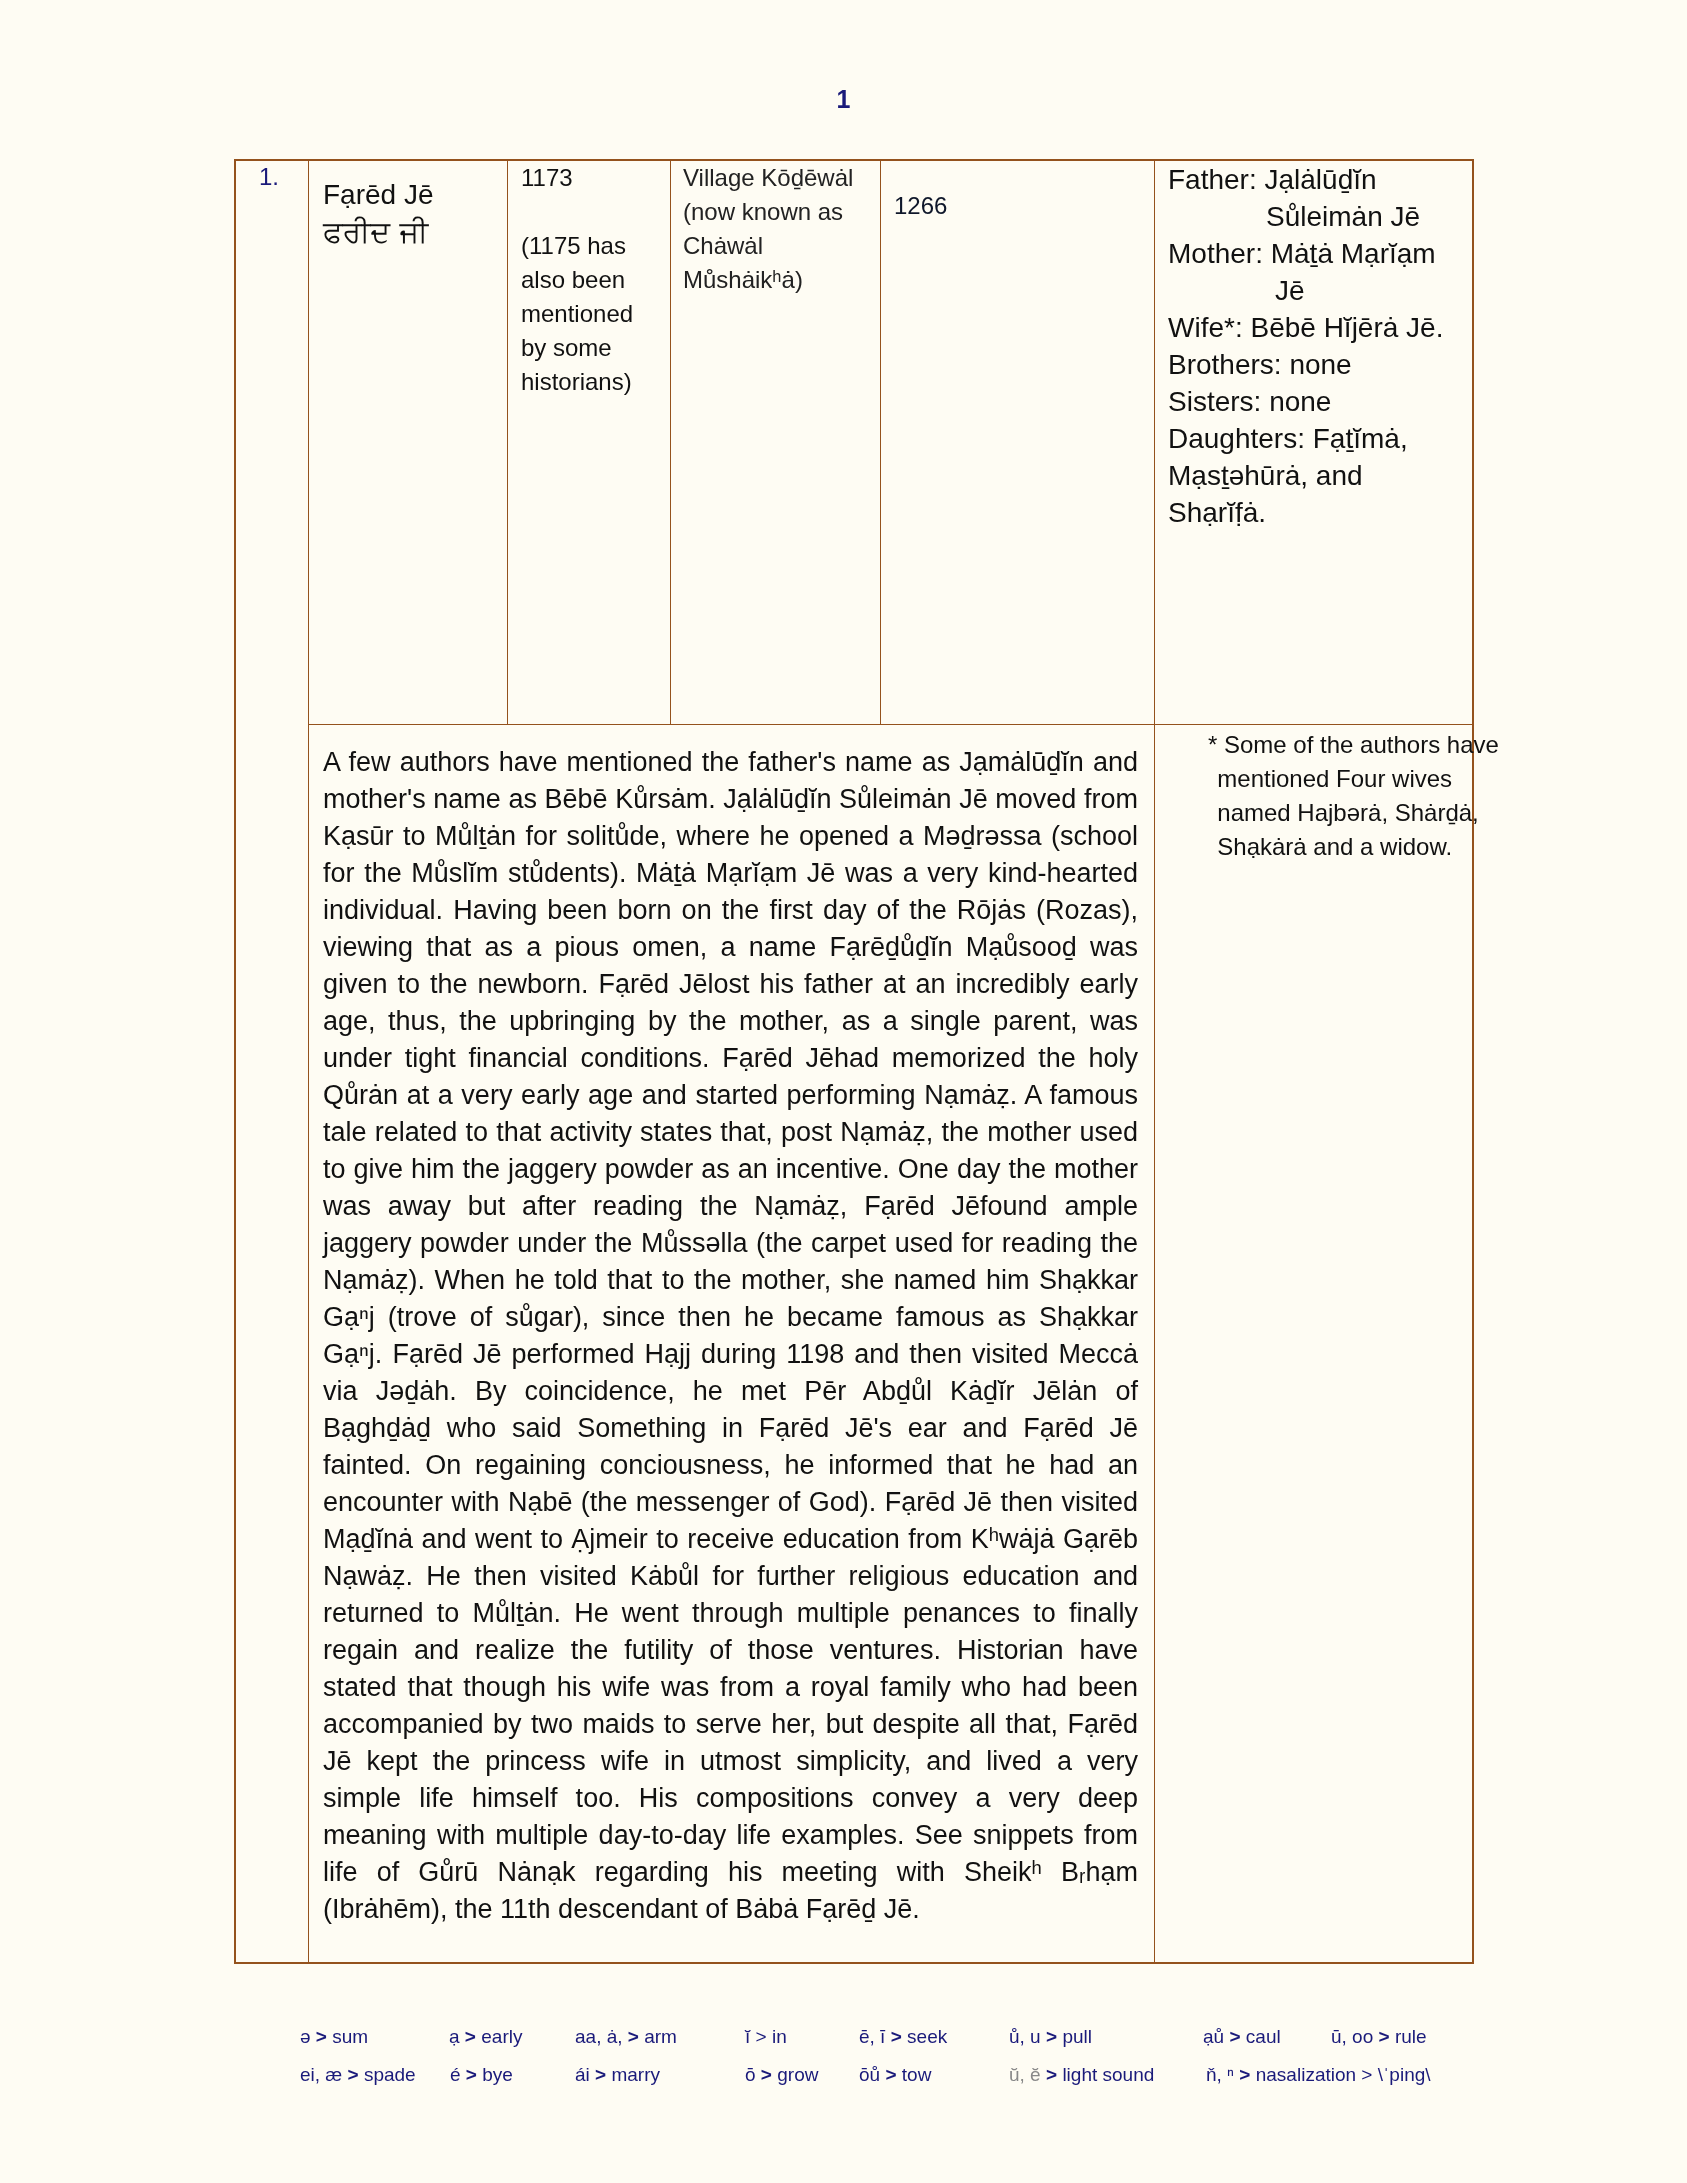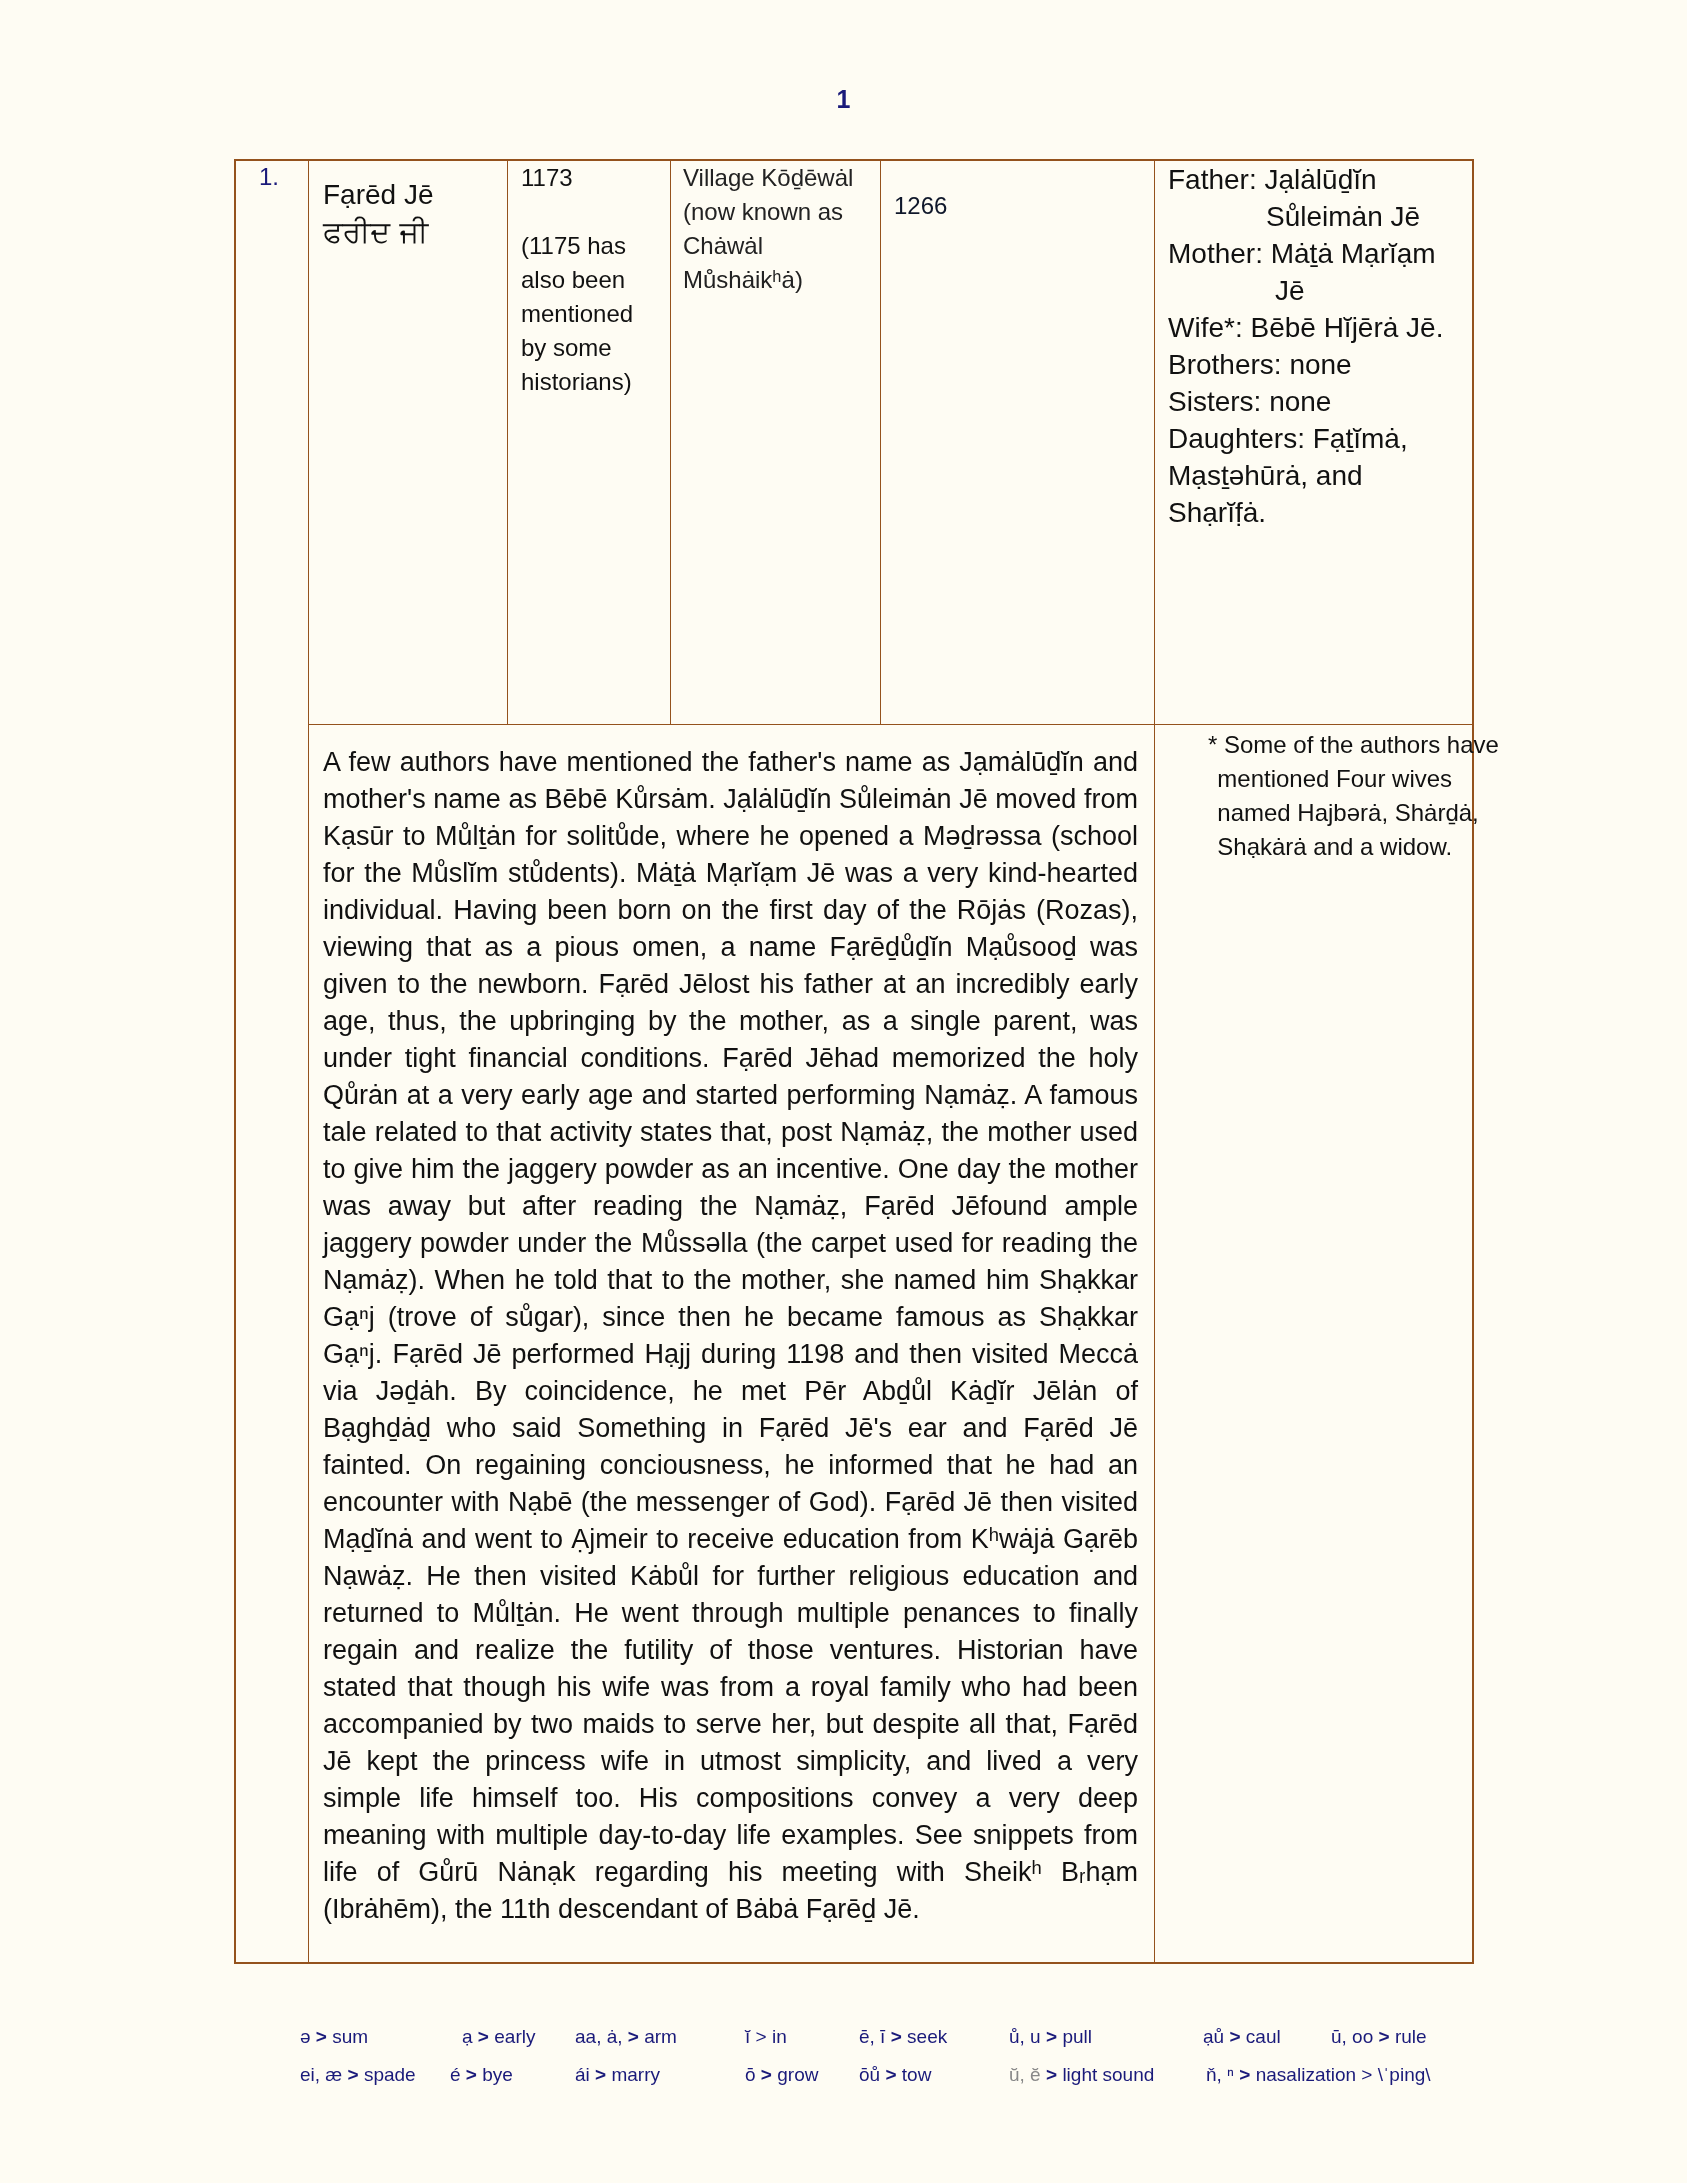--- a/index.html
+++ b/index.html
@@ -78,21 +78,21 @@
 
 <div class="cell para" style="left:323px; top:744px; width:815px;">A few authors have mentioned the father's name as Jạmȧlūḏĭn and mother's name as Bēbē Kůrsȧm. Jạlȧlūḏĭn Sůleimȧn Jē moved from Kạsūr to Můlṯȧn for solitůde, where he opened a Məḏrəssa (school for the Můslĭm stůdents). Mȧṯȧ Mạrĭạm Jē was a very kind-hearted individual. Having been born on the first day of the Rōjȧs (Rozas), viewing that as a pious omen, a name Fạrēḏůḏĭn Mạůsooḏ was given to the newborn. Fạrēd Jēlost his father at an incredibly early age, thus, the upbringing by the mother, as a single parent, was under tight financial conditions. Fạrēd Jēhad memorized the holy Qůrȧn at a very early age and started performing  Nạmȧẓ. A famous tale related to that activity states that, post Nạmȧẓ, the mother used to give him the jaggery powder as an incentive. One day the mother was away but after reading the Nạmȧẓ, Fạrēd Jēfound ample jaggery powder under the Můssəlla (the carpet used for reading the Nạmȧẓ). When he told that to the mother, she named him Shạkkar Gạⁿj (trove of sůgar), since then he became famous as Shạkkar Gạⁿj.  Fạrēd Jē performed Hạjj during 1198 and then visited Meccȧ via Jəḏȧh. By coincidence, he met Pēr Abḏůl Kȧḏĭr Jēlȧn of Bạghḏȧḏ who said Something in Fạrēd Jē's ear and Fạrēd Jē fainted. On regaining conciousness, he informed that he had an encounter with Nạbē (the messenger of God). Fạrēd Jē then visited Mạḏĭnȧ and went to Ạjmeir to receive education from Kʰwȧjȧ Gạrēb Nạwȧẓ. He then visited Kȧbůl for further religious education and returned to Můlṯȧn. He went through multiple penances to finally regain and realize the futility of those ventures. Historian have stated that though his wife was from a royal family who had been accompanied by two maids to serve her, but despite all that, Fạrēd Jē kept the princess wife in utmost simplicity, and lived a very simple life himself too. His compositions convey a very deep meaning with multiple day-to-day life examples. See snippets from life of Gůrū Nȧnạk regarding his meeting with Sheikʰ Bᵣhạm (Ibrȧhēm), the 11th descendant of Bȧbȧ Fạrēḏ Jē.</div>
 
 <div class="cell notes" style="left:1168px; top:728px; width:291px;">
   <p>* Some of the authors have mentioned Four wives named Hajbərȧ, Shȧrḏȧ, Shạkȧrȧ and a widow.</p>
   <div style="height:67px;"></div>
 </div>
 
 <div class="legend" style="left:300px; top:2026px;">
   <span style="position:absolute; left:0;"><span>ə</span> <b>&gt;</b> <span>sum</span></span>
-  <span style="position:absolute; left:162px;"><span>ạ</span> <b>&gt;</b> <span>early</span></span>
+  <span style="position:absolute; left:149px;"><span>ạ</span> <b>&gt;</b> <span>early</span></span>
   <span style="position:absolute; left:275px;"><span>aa, ȧ,</span> <b>&gt;</b> <span>arm</span></span>
   <span style="position:absolute; left:445px;"><span>ĭ</span> &gt; <span>in</span></span>
   <span style="position:absolute; left:559px;"><span>ē, ī</span> <b>&gt;</b> <span>seek</span></span>
   <span style="position:absolute; left:709px;text-align:center;"><span>ů, u</span> <b>&gt;</b> <span>pull</span></span>
   <span style="position:absolute; left:871px;margin-left:32px;"><span>ạů</span> <b>&gt;</b> <span>caul</span></span>
   <span style="position:absolute; left:1031px;"><span>ū, oo</span> <b>&gt;</b> <span>rule</span></span>
 </div>
 <div class="legend" style="left:300px; top:2064px;">
   <span style="position:absolute; left:0;"><span>ei, æ</span> <b>&gt;</b> <span>spade</span></span>
   <span style="position:absolute; left:150px;"><span>é</span> <b>&gt;</b> <span>bye</span></span>

